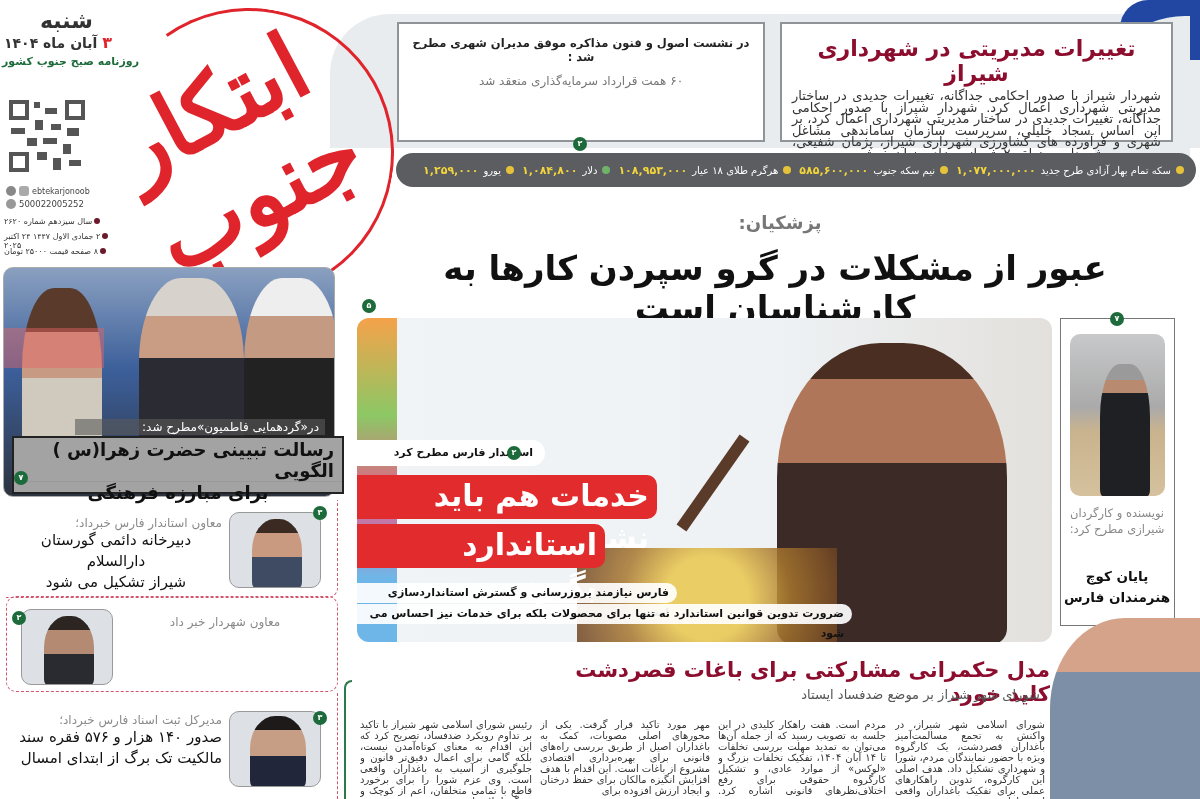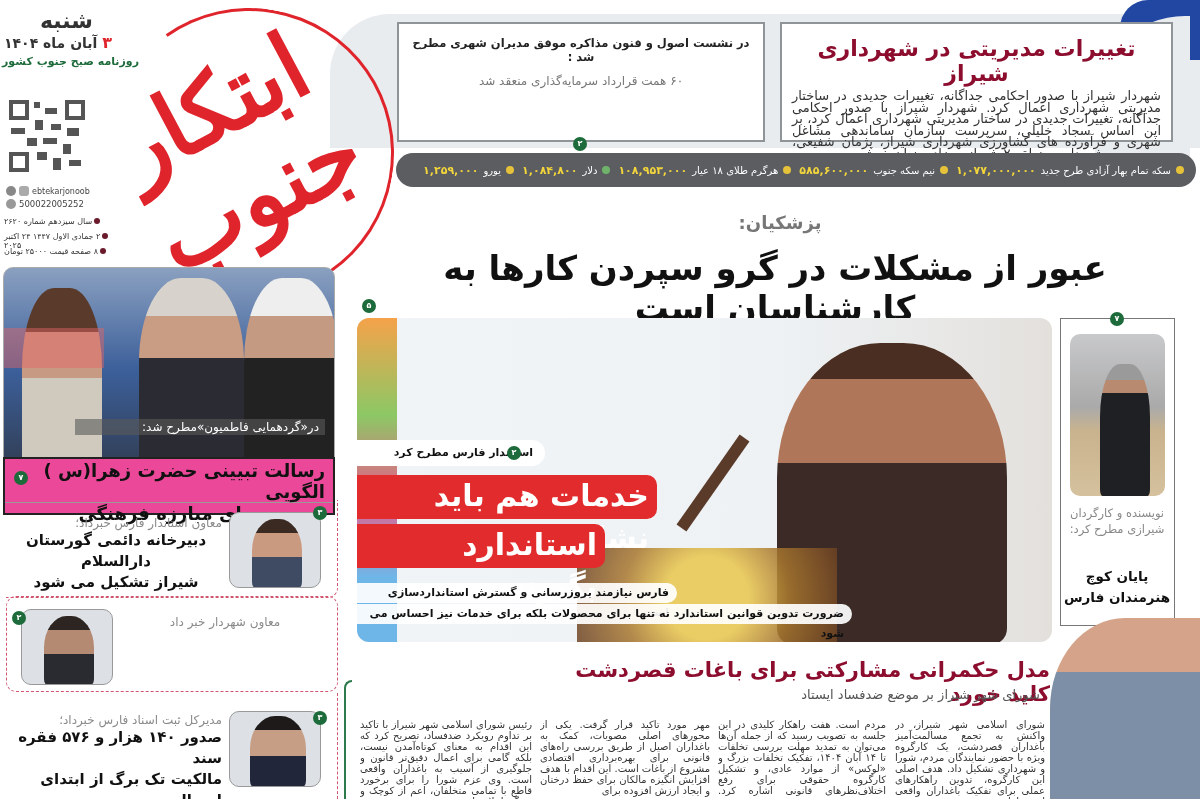--- a/index.html
+++ b/index.html
@@ -47,29 +47,29 @@
   .meta .bullet { display: inline-block; width: 6px; height: 6px; border-radius: 50%; background: #6b1a2b; margin: 0 2px; }
 
   
   .kicker-main { left: 700px; top: 212px; width: 160px; font-size: 18px; color: #777; font-weight: bold; }
   .headline-main { left: 360px; top: 248px; width: 830px; font-size: 34px; font-weight: bold; color: #111; letter-spacing: -1px; }
 
   
   .left-photo { left: 3px; top: 267px; width: 332px; height: 230px; border-radius: 10px; overflow: hidden; border: 1px solid #aaa; background: linear-gradient(180deg,#8aa0c0 0%, #3c5f9a 45%, #2e3440 100%); }
   .person { position: absolute; border-radius: 40% 40% 10% 10%; }
   .left-kicker { left: 75px; top: 419px; width: 250px; font-size: 12px; color: #fff; background: rgba(90,90,90,0.6); padding: 1px 6px; }
-  .left-title-box { left: 3px; top: 436px; width: 332px; height: 58px; background: #ec4899; border: 2px solid #222; margin-top: 21px; }
+  .left-title-box { left: 12px; top: 436px; width: 332px; height: 58px; background: #a3a3a3; border: 2px solid #222; }
   .left-title1 { font-size: 18px; font-weight: bold; color: #111; padding: 1px 8px 0; }
   .left-title2 { font-size: 18px; font-weight: bold; color: #111; padding: 0 8px; border-top: 1px solid #999; }
 
   
   .side-story { left: 6px; width: 332px; border: 1.5px dashed #d2556e; border-radius: 10px; }
   .side-photo { position: absolute; width: 92px; height: 76px; border: 1px solid #999; border-radius: 10px; overflow: hidden; background: #dde1e6; }
   .side-kicker { font-size: 12px; color: #8a8a8a; }
-  .side-title { font-size: 15px; font-weight: bold; color: #111; line-height: 21px; }
+  .side-title { font-size: 15px; font-weight: normal; color: #111; line-height: 21px; }
 
   
   .center-photo { left: 357px; top: 318px; width: 695px; height: 324px; border-radius: 12px; overflow: hidden; background: linear-gradient(90deg, #f1f4f7 0%, #eef2f5 60%, #e3e0dc 100%); }
   .c-kicker-pill { left: 357px; top: 440px; width: 188px; height: 26px; background: #fff; border-radius: 0 14px 14px 0; font-size: 11px; font-weight: bold; color: #111; padding-right: 12px; line-height: 26px; }
   .red-line { background: #e22b2d; color: #fff; font-size: 30px; font-weight: bold; border-radius: 0 10px 10px 0; padding: 0 8px; line-height: 42px; height: 44px; }
   .c-sub { background: rgba(255,255,255,0.92); font-size: 11px; font-weight: bold; color: #111; border-radius: 0 10px 10px 0; padding: 0 8px; line-height: 20px; height: 20px; }
 
   
   .right-box { left: 1060px; top: 318px; width: 115px; height: 308px; border: 1.5px solid #777; background: #fff; }
   .right-photo { left: 1070px; top: 334px; width: 95px; height: 162px; border-radius: 10px; overflow: hidden; background: linear-gradient(180deg,#c8c9cb 0%, #aaa 45%, #c9b38e 60%, #d5c19d 100%); }

